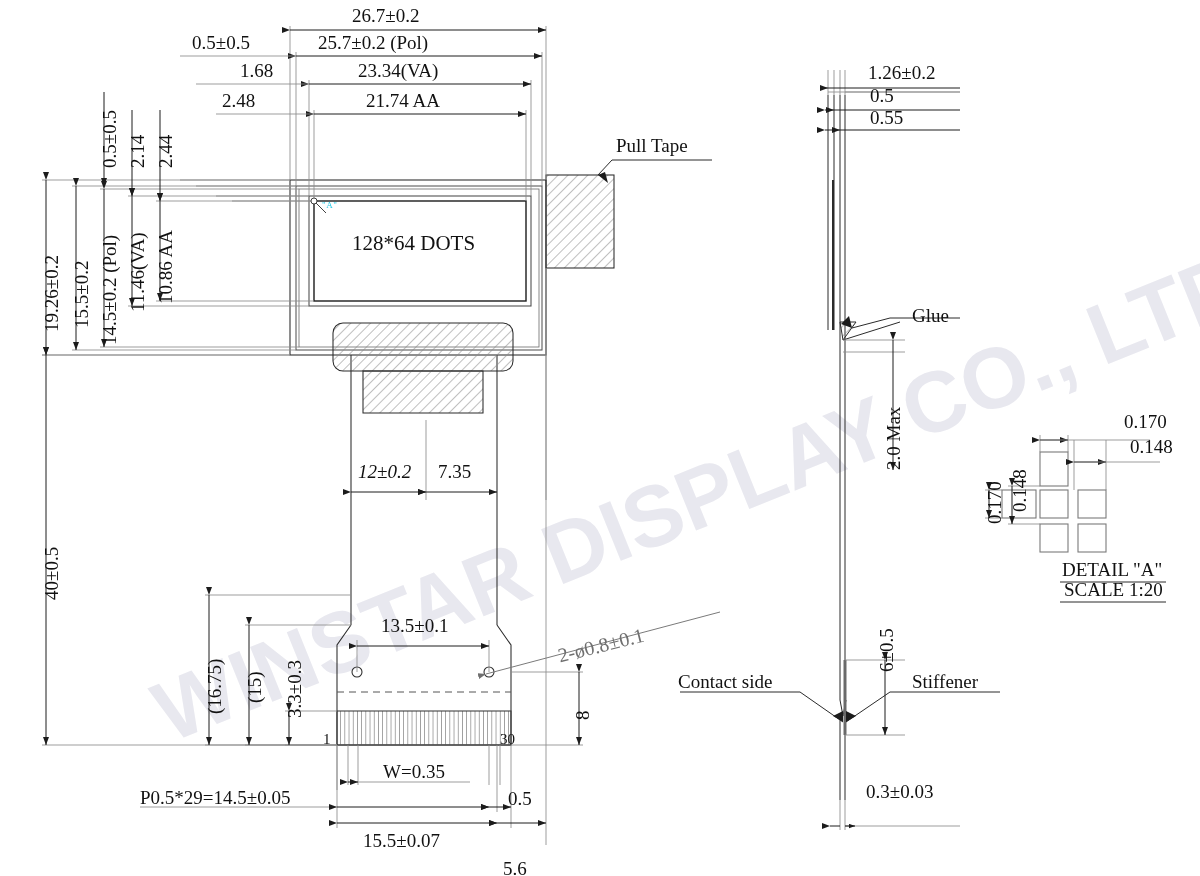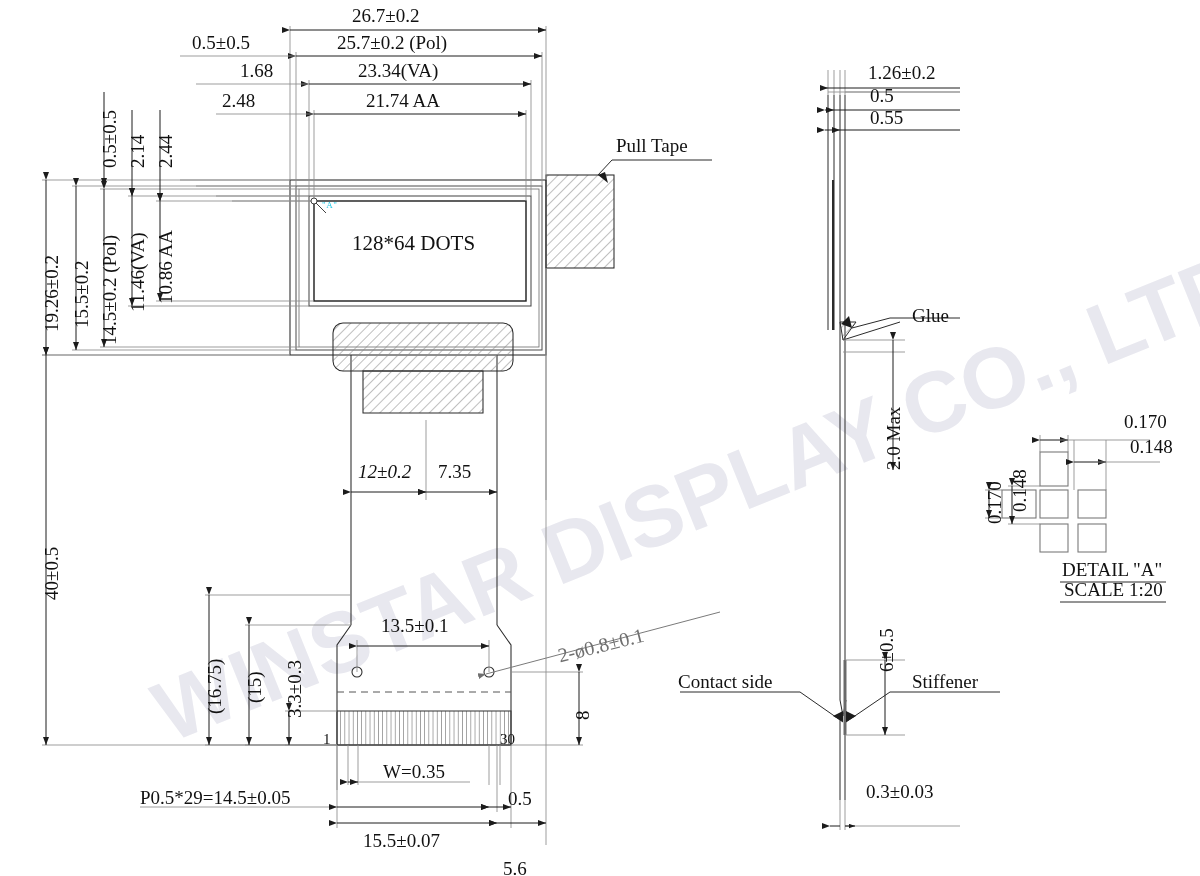--- a/index.html
+++ b/index.html
@@ -289,21 +289,21 @@
       </g>
 
       <g stroke="#2b2b2b" stroke-width="1">
         <path d="M1060,582 L1166,582"></path>
         <path d="M1060,602 L1166,602"></path>
       </g>
     </g>
   </svg>
 
   <div class="lbl" style="left:352px;top:6px;">26.7±0.2</div>
-  <div class="lbl" style="left:337px;top:33px;text-align:center;">25.7±0.2 (Pol)</div>
+  <div class="lbl" style="left:318px;top:33px;text-align:center;">25.7±0.2 (Pol)</div>
   <div class="lbl" style="left:358px;top:61px;">23.34(VA)</div>
   <div class="lbl" style="left:366px;top:91px;">21.74 AA</div>
   <div class="lbl" style="left:192px;top:33px;">0.5±0.5</div>
   <div class="lbl" style="left:222px;top:61px;margin-left:18px;">1.68</div>
   <div class="lbl" style="left:222px;top:91px;">2.48</div>
 
   <div class="lbl rot" style="left:100px;top:168px;">0.5±0.5</div>
   <div class="lbl rot" style="left:128px;top:168px;">2.14</div>
   <div class="lbl rot" style="left:156px;top:168px;">2.44</div>
 

